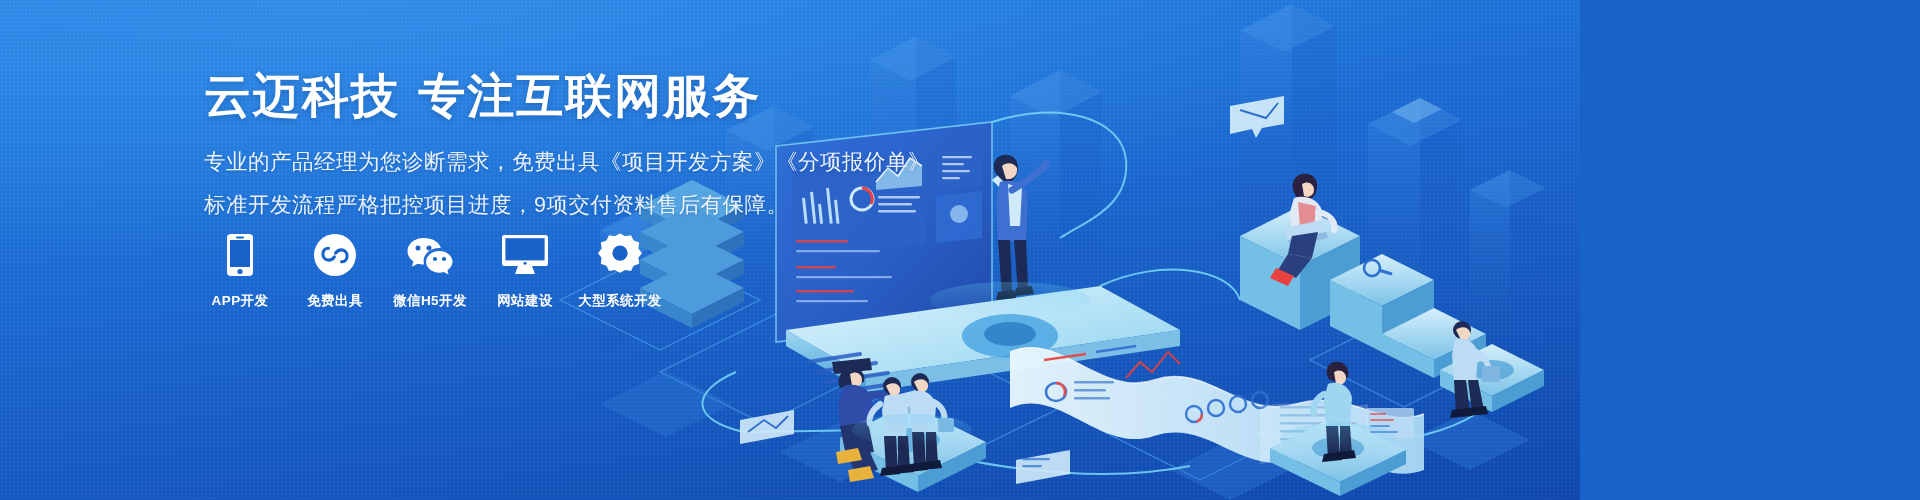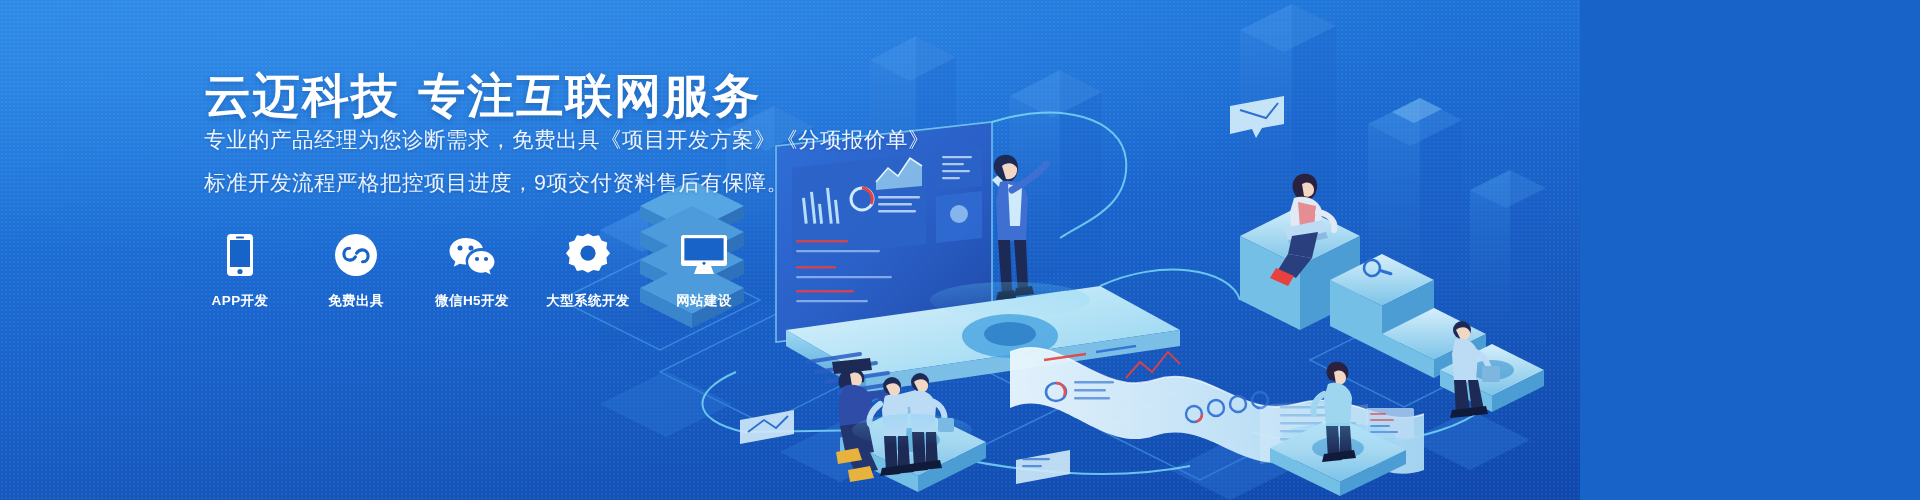--- a/index.html
+++ b/index.html
@@ -34,31 +34,32 @@
     width:720px; z-index:6;
   }
   .title{
     font-family:"DejaVu Sans","Liberation Sans",sans-serif;
     font-size:47px; line-height:1.18; font-weight:700;
     color:#ffffff; letter-spacing:2px;
     white-space:nowrap;
     text-shadow:0 2px 6px rgba(4,40,95,.28);
   }
   .sub{
+    margin-top:22px;
     font-size:21.5px; line-height:1.62;
     color:#eaf3ff; letter-spacing:.5px;
     white-space:nowrap;
     text-shadow:0 1px 3px rgba(4,40,95,.25);
   }
 
   
   .services{
     position:absolute; left:202px; top:232px;
     display:flex; align-items:flex-start;
-    gap:40px; z-index:6;
+    gap:19px; z-index:6;
   }
   .service{
     display:flex; flex-direction:column; align-items:center;
     width:76px; cursor:pointer;
   }
   .service .ico{
     height:46px; display:flex; align-items:center; justify-content:center;
   }
   .service .ico svg{ display:block; }
   .service .lbl{
@@ -474,36 +475,36 @@
                    l4.9 2.5-1.3-4.4c3.1-2 5.1-5 5.1-8.4z" fill="#ffffff"></path>
           <circle cx="29" cy="25" r="2.1" fill="#1763c8"></circle>
           <circle cx="38" cy="25" r="2.1" fill="#1763c8"></circle>
         </svg>
       </span>
       <span class="lbl">微信H5开发</span>
     </div>
 
     <div class="service">
       <span class="ico">
+        <svg width="46" height="40" viewBox="0 0 46 40">
+          <rect x="0" y="0" width="46" height="31" rx="2.5" fill="#ffffff"></rect>
+          <rect x="3.4" y="3.2" width="39.2" height="22.2" fill="#1763c8"></rect>
+          <circle cx="23" cy="28.2" r="1.5" fill="#1763c8"></circle>
+          <path d="M16 31 L30 31 L33 39 L13 39 Z" fill="#ffffff"></path>
+        </svg>
+      </span>
+      <span class="lbl">网站建设</span>
+    </div>
+
+    <div class="service">
+      <span class="ico">
         <svg width="44" height="44" viewBox="0 0 44 44">
           <path d="M22 0.5 L27.2 3.3 L33 2.2 L35.6 7.5 L41.2 9.6 L40.4 15.5 L44 20.2 L40.4 24.8
                    L41.2 30.7 L35.6 32.8 L33 38.1 L27.2 37 L22 39.8 L16.8 37 L11 38.1 L8.4 32.8
                    L2.8 30.7 L3.6 24.8 L0 20.2 L3.6 15.5 L2.8 9.6 L8.4 7.5 L11 2.2 L16.8 3.3 Z" fill="#ffffff"></path>
           <circle cx="22" cy="20.2" r="7.6" fill="#1763c8"></circle>
         </svg>
       </span>
       <span class="lbl">大型系统开发</span>
     </div>
 
-    <div class="service">
-      <span class="ico">
-        <svg width="46" height="40" viewBox="0 0 46 40">
-          <rect x="0" y="0" width="46" height="31" rx="2.5" fill="#ffffff"></rect>
-          <rect x="3.4" y="3.2" width="39.2" height="22.2" fill="#1763c8"></rect>
-          <circle cx="23" cy="28.2" r="1.5" fill="#1763c8"></circle>
-          <path d="M16 31 L30 31 L33 39 L13 39 Z" fill="#ffffff"></path>
-        </svg>
-      </span>
-      <span class="lbl">网站建设</span>
-    </div>
-
   </div>
 </div>
 
 </body></html>

